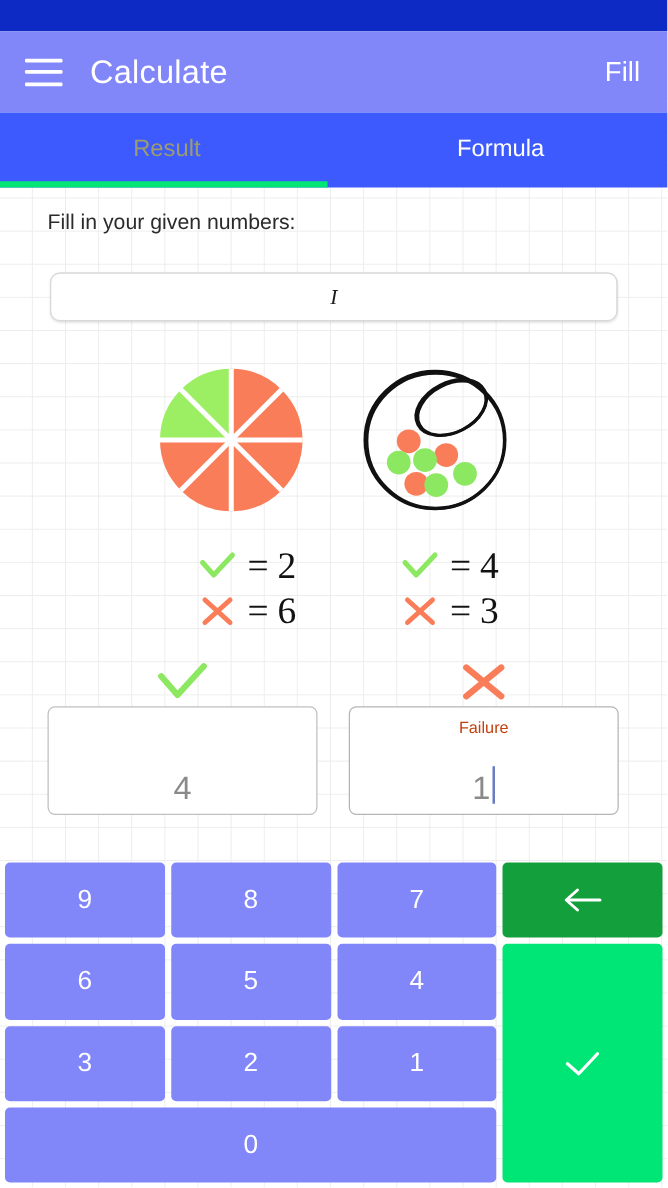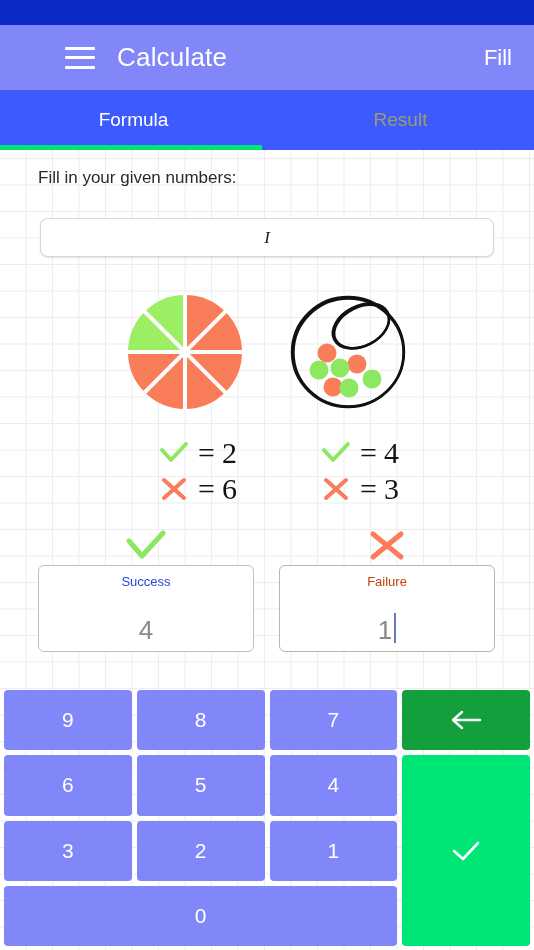--- a/index.html
+++ b/index.html
@@ -25,21 +25,21 @@
     position: absolute; top: 0; left: 0;
     width: 534px; height: 25px;
     background: #0D2BC4;
   }
 
   
   .appbar {
     position: absolute; top: 25px; left: 0;
     width: 534px; height: 65px;
     background: #8186F8;
-    display: flex; align-items: center; padding-left: 45px;
+    display: flex; align-items: center;
   }
   .hamburger {
     width: 30px; height: 22px;
     margin-left: 20px;
     display: flex; flex-direction: column; justify-content: space-between;
     cursor: pointer;
   }
   .hamburger span { display:block; height: 3px; width: 100%; background:#fff; border-radius:1px; }
   .appbar-title {
     margin-left: 22px;
@@ -203,22 +203,22 @@
     <div class="hamburger">
       <span></span>
         <span></span>
         <span></span>
     </div>
     <div class="appbar-title">Calculate</div>
     <div class="appbar-action">Fill</div>
   </div>
 
   <div class="tabbar">
+    <div class="tab inactive">Result</div>
     <div class="tab active">Formula</div>
-    <div class="tab inactive">Result</div>
   </div>
   <div class="tab-indicator"></div>
 
   <div class="content">
 
     <div class="prompt">Fill in your given numbers:</div>
 
     <div class="segmented">
       <div class="seg selected">I</div>
     </div>
@@ -319,21 +319,20 @@
 
     <div class="fields">
 
       <div class="field-block left">
         <div class="field-icon">
           <svg width="44" height="32" viewBox="0 0 44 32">
               <polyline points="5,12 18,27 39,4" fill="none" stroke="#8CE860" stroke-width="5" stroke-linecap="round" stroke-linejoin="round"></polyline>
             </svg>
         </div>
         <div class="field-box">
-          <div class="field-label primary">Success</div>
           <div class="field-value-wrap">
             <span class="field-value">4</span>
           </div>
         </div>
       </div>
 
       <div class="field-block right">
         <div class="field-icon">
           <svg width="40" height="32" viewBox="0 0 40 32">
               <line x1="6" y1="5" x2="34" y2="28" stroke="#FA7D5A" stroke-width="5" stroke-linecap="round"></line>

